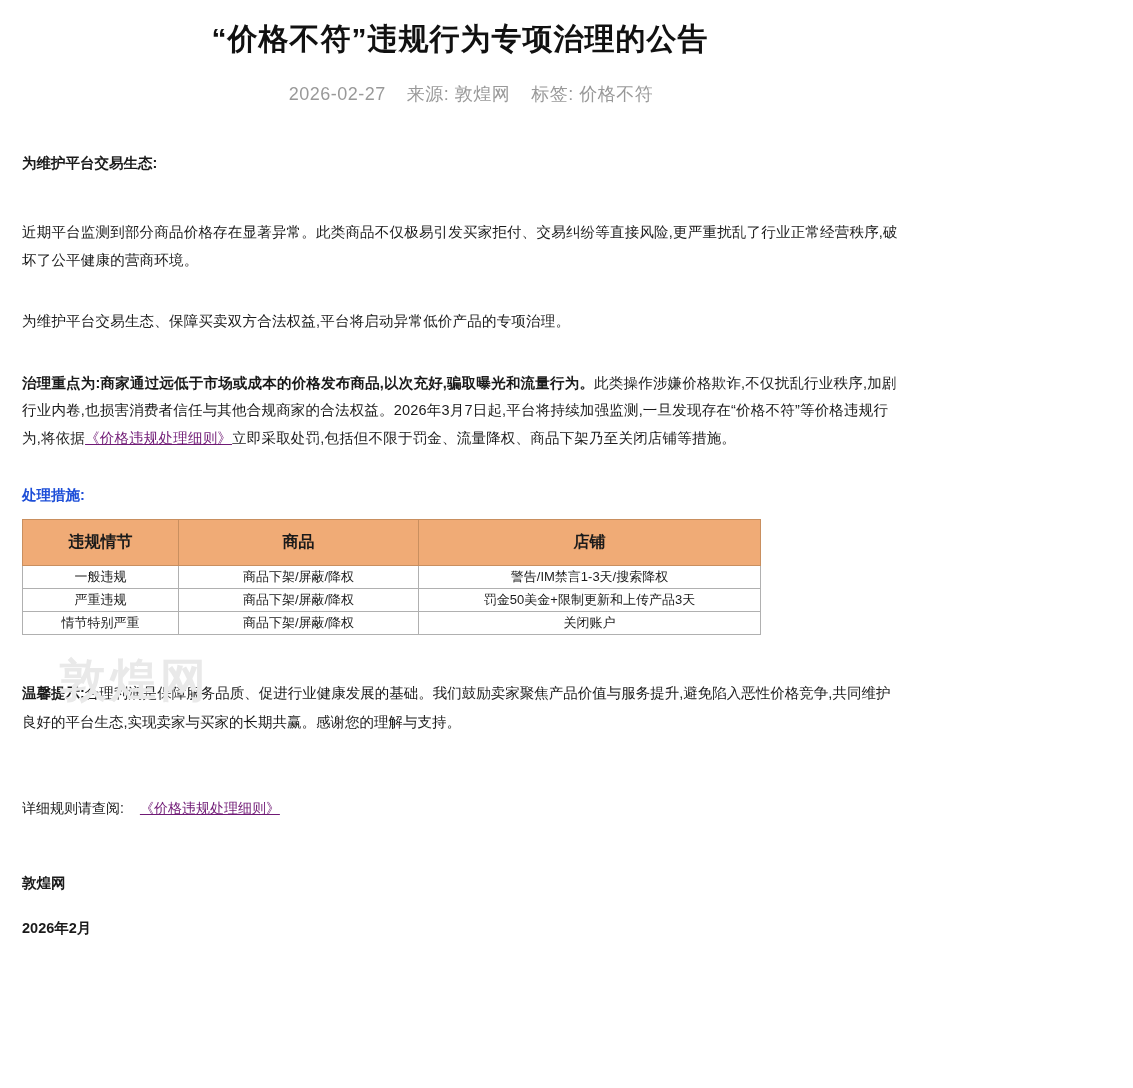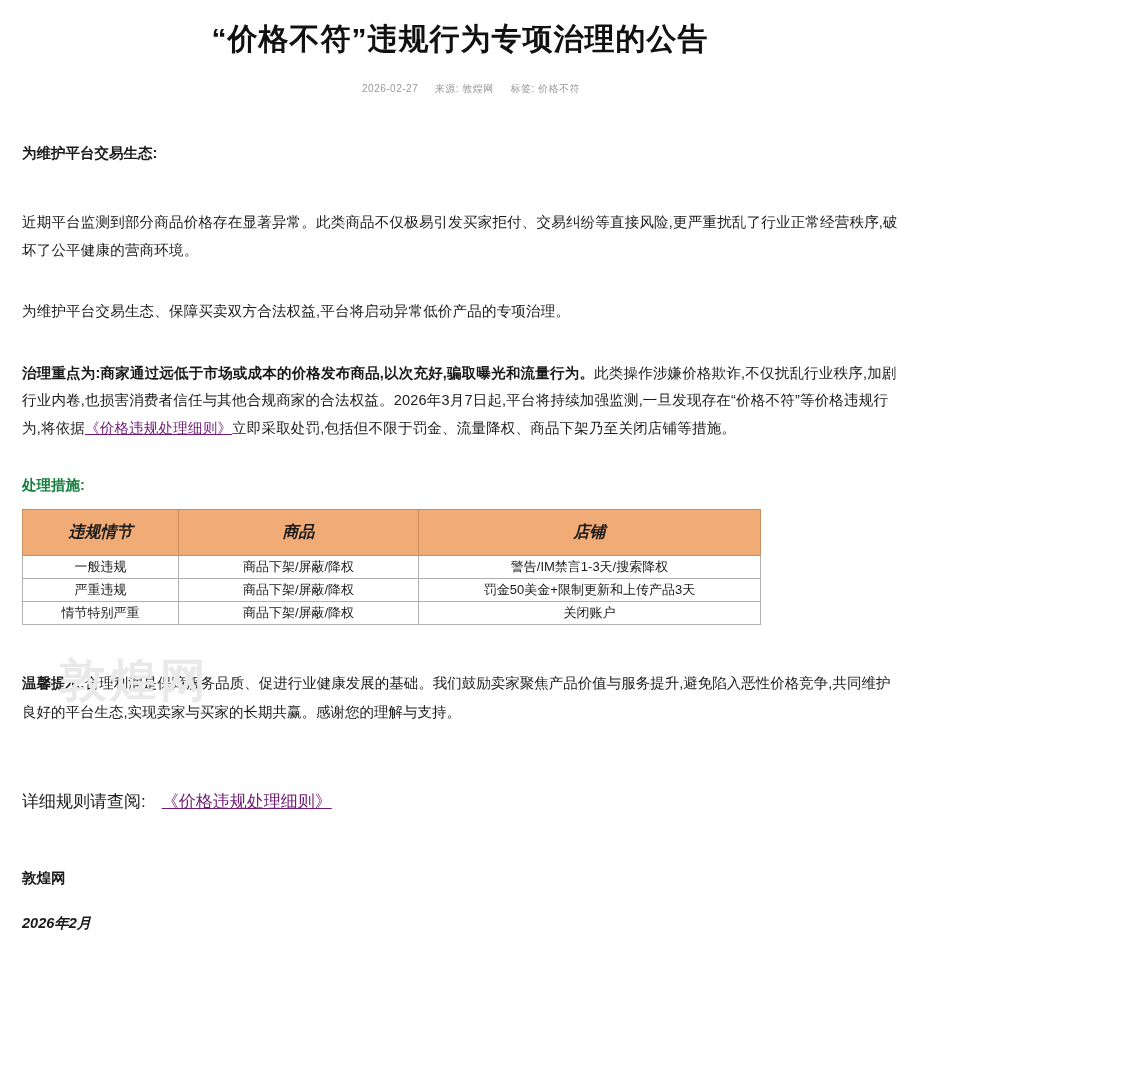--- a/index.html
+++ b/index.html
@@ -25,21 +25,21 @@
     font-size: 30px;
     font-weight: bold;
     letter-spacing: 1px;
     color: #111111;
     margin: 0;
     padding: 18px 60px 0 60px;
     line-height: 1.4;
   }
   .doc-meta {
     text-align: center;
-    font-size: 10px;
+    font-size: 18px;
     color: #999999;
     margin: 0;
     padding: 22px 38px 0 60px;
     letter-spacing: 0.5px;
   }
   .doc-meta .meta-sep {
     display: inline-block;
     width: 10px;
   }
   .body-wrap {
@@ -64,21 +64,21 @@
     text-align: center;
   }
   a.inline-link {
     color: #701a75;
     text-decoration: underline;
   }
   .section-label {
     font-size: 14.5px;
     font-weight: bold;
     margin: 0 0 14px 0;
-    color: #15803d;
+    color: #1d4ed8;
   }
   .key-para {
     margin-top: 8px;
     margin-bottom: 58px;
   }
   table.penalty {
     border-collapse: collapse;
     width: 738px;
     margin: 0 0 44px 0;
     table-layout: fixed;
@@ -93,21 +93,20 @@
     padding: 2px 4px;
     color: #1a1a1a;
     background: transparent;
   }
   table.penalty thead th {
     background: #f0ab76;
     font-weight: bold;
     font-size: 16px;
     padding: 12px 4px;
     border-color: #c98f5f;
-    font-style: italic;
   }
   table.penalty col.c1 { width: 156px; }
   table.penalty col.c2 { width: 240px; }
   table.penalty col.c3 { width: 342px; }
   .watermark {
     position: absolute;
     left: 60px;
     top: 650px;
     font-size: 46px;
     color: #e9e9e9;
@@ -116,35 +115,34 @@
     z-index: 1;
     pointer-events: none;
     user-select: none;
   }
   .tips {
     font-size: 14.5px;
     line-height: 1.95;
     margin: 0 0 64px 0;
   }
   .detail-line {
-    font-size: 17px;
+    font-size: 14px;
     margin: 0 0 56px 0;
   }
   .detail-line .gap {
     display: inline-block;
     width: 16px;
   }
   .sign {
     font-size: 14.5px;
     font-weight: bold;
     margin: 0 0 26px 0;
   }
   .sign.last {
     margin-bottom: 10px;
-    font-style: italic;
   }
 </style>
 </head>
 <body>
 
 <div class="page">
 
   <h1 class="doc-title">“价格不符”违规行为专项治理的公告</h1>
 
   <div class="doc-meta">

